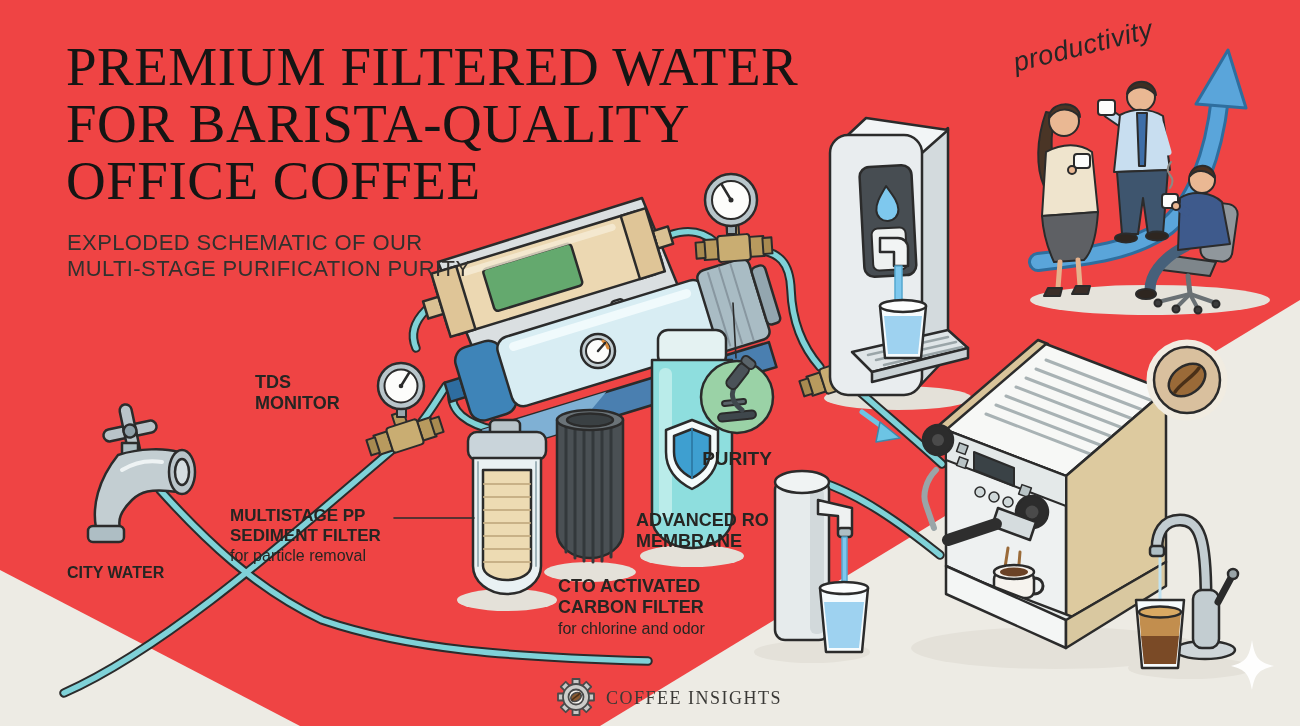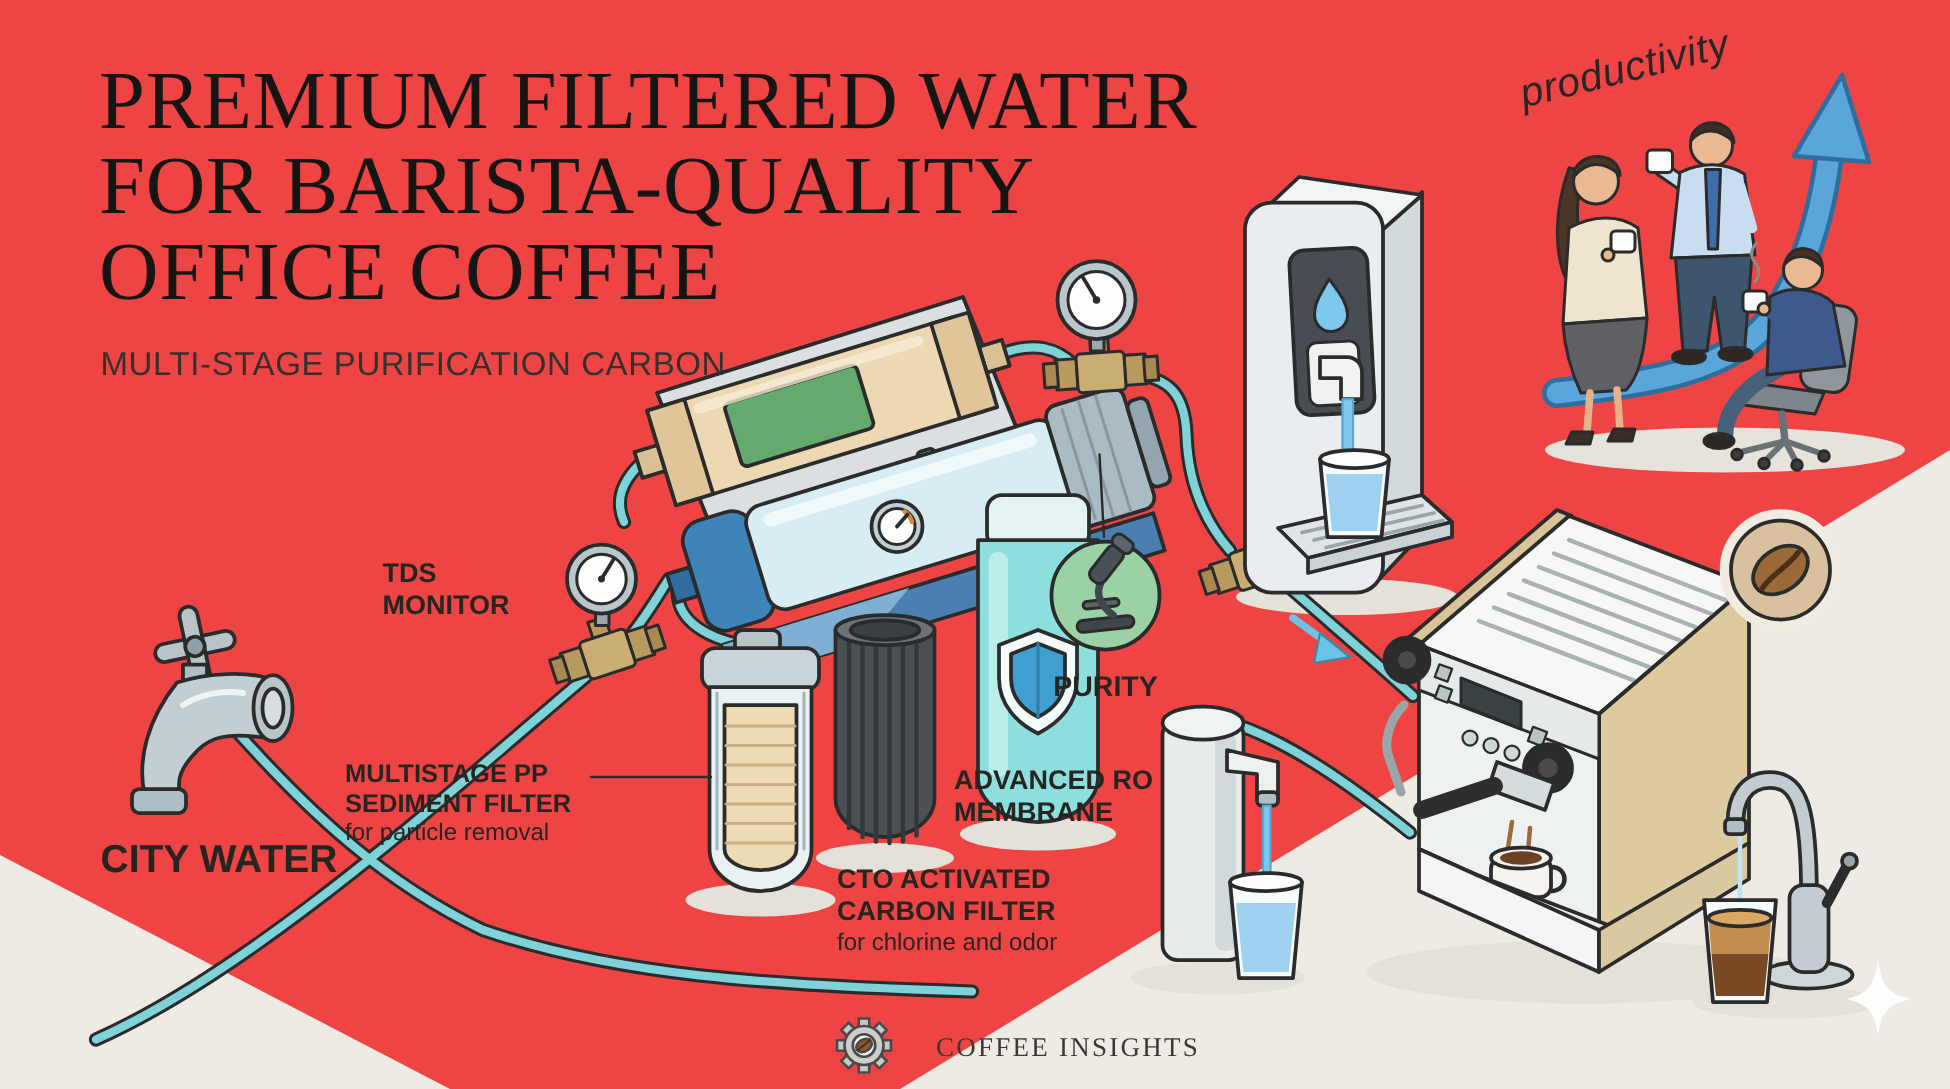--- a/index.html
+++ b/index.html
@@ -7,24 +7,24 @@
           font-family:"Liberation Sans",sans-serif;color:#262522;}
   svg.scene{position:absolute;left:0;top:0;width:1300px;height:726px;}
   .abs{position:absolute;}
   .title{font-family:"Liberation Serif",serif;font-weight:400;font-size:55px;line-height:57px;
          color:#151514;letter-spacing:.5px;}
   .subtitle{font-size:22px;line-height:26px;color:#32312e;letter-spacing:.4px;}
   .lbl{font-weight:700;font-size:18px;line-height:21px;color:#262522;}
   .lbl .note{font-weight:400;font-size:16px;}
   .right{text-align:left;}
   .center{text-align:center;}
-  .city{font-size:26px;}
+  .city{font-size:16px;}
   .productivity{font-style:italic;font-size:27px;color:#262626;transform:rotate(-14deg);
                 transform-origin:left center;letter-spacing:.5px;}
-  .footer{display:flex;align-items:center;gap:28px;}
+  .footer{display:flex;align-items:center;gap:10px;}
   .footer .brand{font-family:"Liberation Serif",serif;font-size:18px;letter-spacing:1.5px;color:#3a3936;}
 </style>
 </head>
 <body>
 
 <div class="canvas">
 
 <svg class="scene" viewBox="0 0 1300 726" stroke-linecap="round" stroke-linejoin="round">
 
   <g>
@@ -410,21 +410,22 @@
 
 <div class="abs" style="left:66px;top:38px;">
   <div class="title">
     <div>PREMIUM FILTERED WATER</div>
     <div>FOR BARISTA-QUALITY</div>
     <div>OFFICE COFFEE</div>
   </div>
 </div>
 
 <div class="abs subtitle" style="left:67px;top:230px;">
-  <div>MULTI-STAGE PURIFICATION CARBON</div>
+  <div>EXPLODED SCHEMATIC OF OUR</div>
+  <div>MULTI-STAGE PURIFICATION PURITY</div>
 </div>
 
 <div class="abs lbl right" style="left:255px;top:372px;width:110px;">
   <div>TDS</div>
   <div>MONITOR</div>
 </div>
 
 <div class="abs lbl city" style="left:67px;top:562px;">CITY WATER</div>
 
 <div class="abs lbl right" style="left:230px;top:506px;width:160px;font-size:17px;line-height:20px;">

